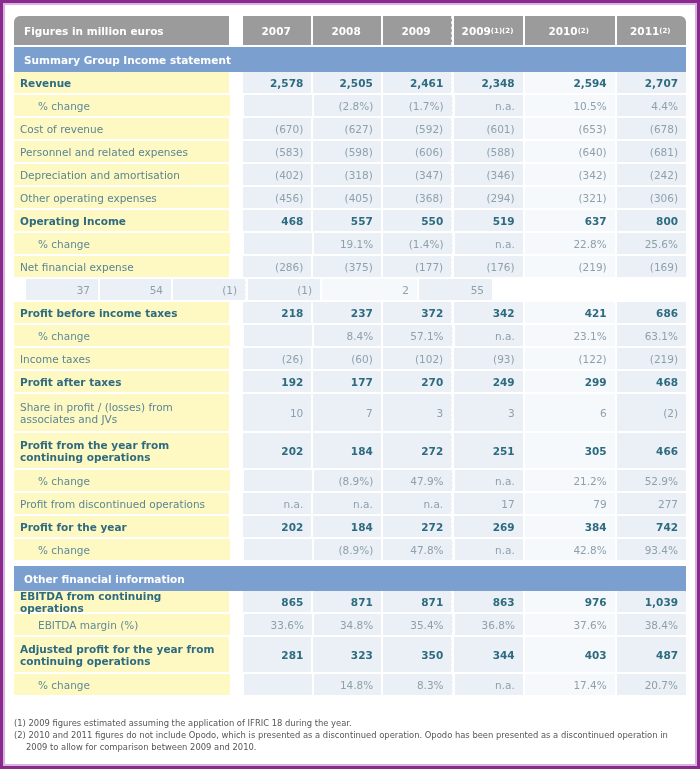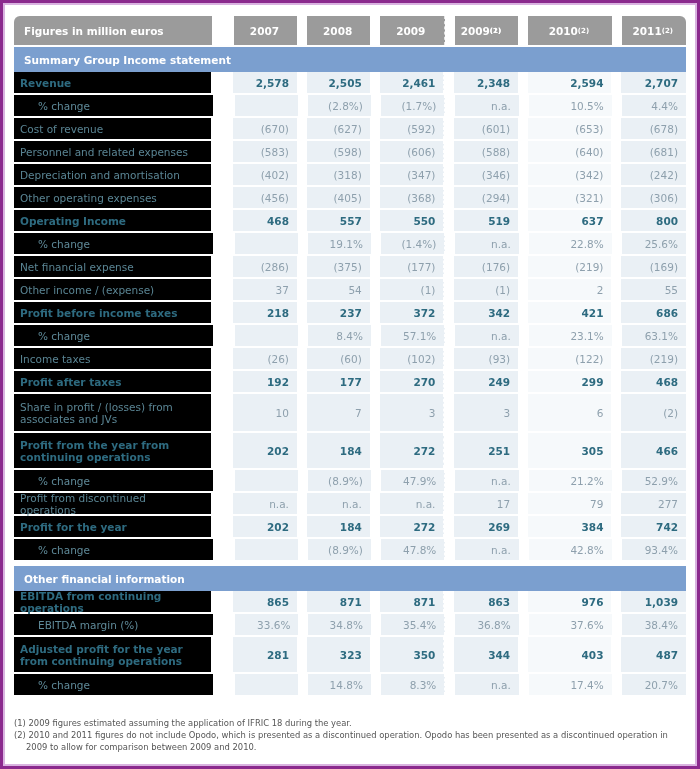--- a/index.html
+++ b/index.html
@@ -1,25 +1,25 @@
 <!DOCTYPE html>
 <html><head>
 <meta charset="utf-8">
 <style>
   html, body { margin:0; padding:0; background:#ffffff; }
   body { width:700px; height:769px; position:relative; overflow:hidden;
          font-family:"DejaVu Sans", sans-serif; }
   .frame { position:absolute; left:0; top:0; width:700px; height:769px; box-sizing:border-box;
            border:3px solid #8b2a8d; box-shadow: inset 0 0 0 2px #d9b3e0; background:#fff; }
   .tbl { position:absolute; left:14px; top:16px; width:672px; }
-  .row { display:flex; width:672px; margin-bottom:2px;gap:8px; }
+  .row { display:flex; width:672px; margin-bottom:2px; }
   .cell { box-sizing:border-box; display:flex; align-items:center; justify-content:flex-end;
           padding:0 8px 0 6px; font-size:10.5px; color:#8ea0ad; background:#eaf0f5; margin-right:2px; }
   .cell:last-child { margin-right:0; }
-  .c0 { width:228px; justify-content:flex-start; background:#000000; color:#5a8594; padding-left:6px; }
+  .c0 { width:228px; justify-content:flex-start; background:#fef9c3; color:#5a8594; padding-left:6px; }
   .c1 { width:72px;margin-left:12px; } .c2 { width:71px; } .c3 { width:73px; } .c4 { width:72px; } .c5 { width:95px; background:#f6f9fb; } .c6 { width:73px; }
   .c3 { border-right:1px dashed #ffffff; }
   .hdr .cell { background:#9b9b9b; color:#ffffff; font-weight:bold; font-size:10.5px; justify-content:center; height:29px; }
   .hdr .c0 { justify-content:flex-start; padding-left:10px; border-top-left-radius:6px; }
   .hdr .c6 { border-top-right-radius:6px; }
   .hdr .c3 { border-right:1px dashed #e6e6e6; }
   .hdr sup { font-size:7px; vertical-align:super; line-height:0; }
   .section { height:25px; background:#7b9fcf; color:#ffffff; font-weight:bold; font-size:10.5px;
              display:flex; align-items:center; padding-left:10px; box-sizing:border-box; width:672px; margin-bottom:0; }
   .section.gap { margin-top:6px; }
@@ -161,23 +161,20 @@
           <span>Net financial expense</span>
         </div>
         <div class="cell c1">(286)</div>
         <div class="cell c2">(375)</div>
         <div class="cell c3">(177)</div>
         <div class="cell c4">(176)</div>
         <div class="cell c5">(219)</div>
         <div class="cell c6">(169)</div>
       </div>
       <div class="row r">
-        <div class="cell c0">
-          <span>Other income / (expense)</span>
-        </div>
         <div class="cell c1">37</div>
         <div class="cell c2">54</div>
         <div class="cell c3">(1)</div>
         <div class="cell c4">(1)</div>
         <div class="cell c5">2</div>
         <div class="cell c6">55</div>
       </div>
       <div class="row r bold">
         <div class="cell c0">
           <span>Profit before income taxes</span>

